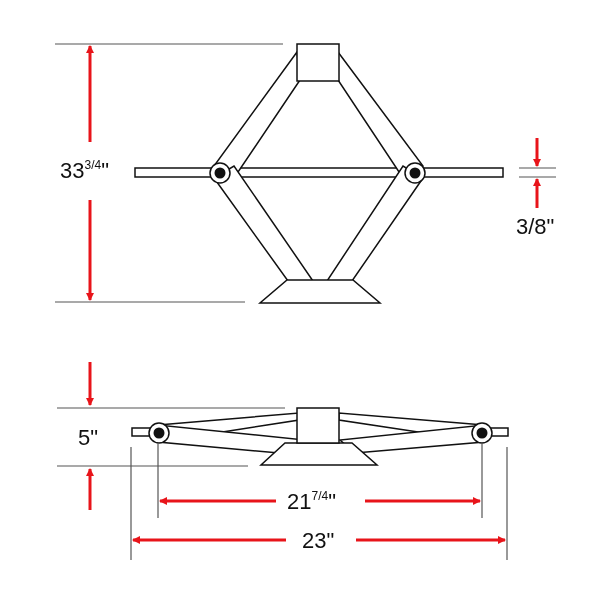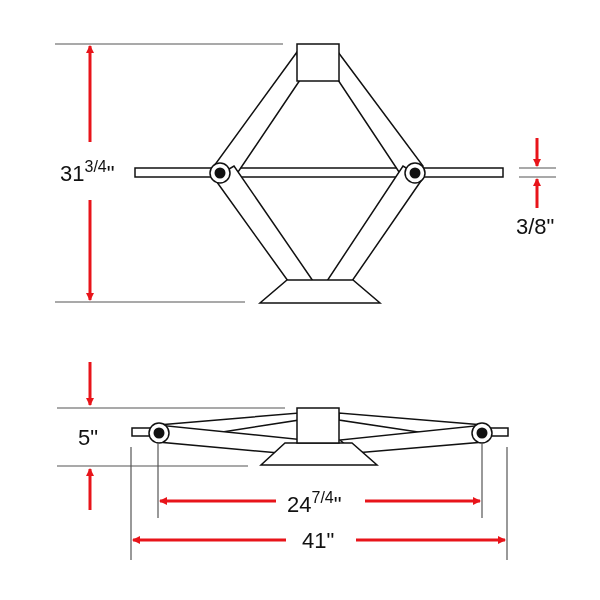--- a/index.html
+++ b/index.html
@@ -1,19 +1,19 @@
 <!DOCTYPE html>
 <html><head>
   <meta charset="utf-8">
   <style>
     html, body { margin: 0; padding: 0; background: #ffffff; }
     body { width: 600px; height: 600px; position: relative; overflow: hidden; }
     svg { position: absolute; left: 0; top: 0; }
     .lbl { position: absolute; font-family: "Liberation Sans", sans-serif; color: #111; white-space: nowrap; background: #fff; }
-    .lbl sup { font-size: 16px; vertical-align: 9px; }
+    .lbl sup { font-size: 12px; vertical-align: 9px; }
     .big { font-size: 22px; }
   </style>
 </head>
 <body>
 
 <svg width="600" height="600" viewBox="0 0 600 600">
   <defs>
     <marker id="ah" markerWidth="8" markerHeight="8" refX="7" refY="4" orient="auto" markerUnits="userSpaceOnUse">
       <path d="M0,0 L8,4 L0,8 z" fill="#e8141a"></path>
     </marker>
@@ -78,21 +78,21 @@
   <line x1="482" y1="443" x2="482" y2="518" stroke="#555" stroke-width="1.2"></line>
   <line x1="507" y1="447" x2="507" y2="560" stroke="#555" stroke-width="1.2"></line>
 
   <line x1="276" y1="501" x2="160" y2="501" stroke="#e8141a" stroke-width="3" marker-end="url(#ah)"></line>
   <line x1="365" y1="501" x2="480" y2="501" stroke="#e8141a" stroke-width="3" marker-end="url(#ah)"></line>
 
   <line x1="286" y1="540" x2="133" y2="540" stroke="#e8141a" stroke-width="3" marker-end="url(#ah)"></line>
   <line x1="356" y1="540" x2="505" y2="540" stroke="#e8141a" stroke-width="3" marker-end="url(#ah)"></line>
 </svg>
 
-<div class="lbl big" style="left:60px; top:158px;"><span>31</span><sup>3/4</sup><span>"</span></div>
+<div class="lbl big" style="left:60px; top:158px;"><span>33</span><sup>3/4</sup><span>"</span></div>
 
 <div class="lbl big" style="left:516px; top:214px;"><span>3/8</span><span>"</span></div>
 
 <div class="lbl big" style="left:78px; top:425px;"><span>5</span><span>"</span></div>
 
-<div class="lbl big" style="left:287px; top:489px;"><span>24</span><sup>7/4</sup><span>"</span></div>
+<div class="lbl big" style="left:287px; top:489px;"><span>21</span><sup>7/4</sup><span>"</span></div>
 
-<div class="lbl big" style="left:302px; top:528px;"><span>41</span><span>"</span></div>
+<div class="lbl big" style="left:302px; top:528px;"><span>23</span><span>"</span></div>
 
 </body></html>

